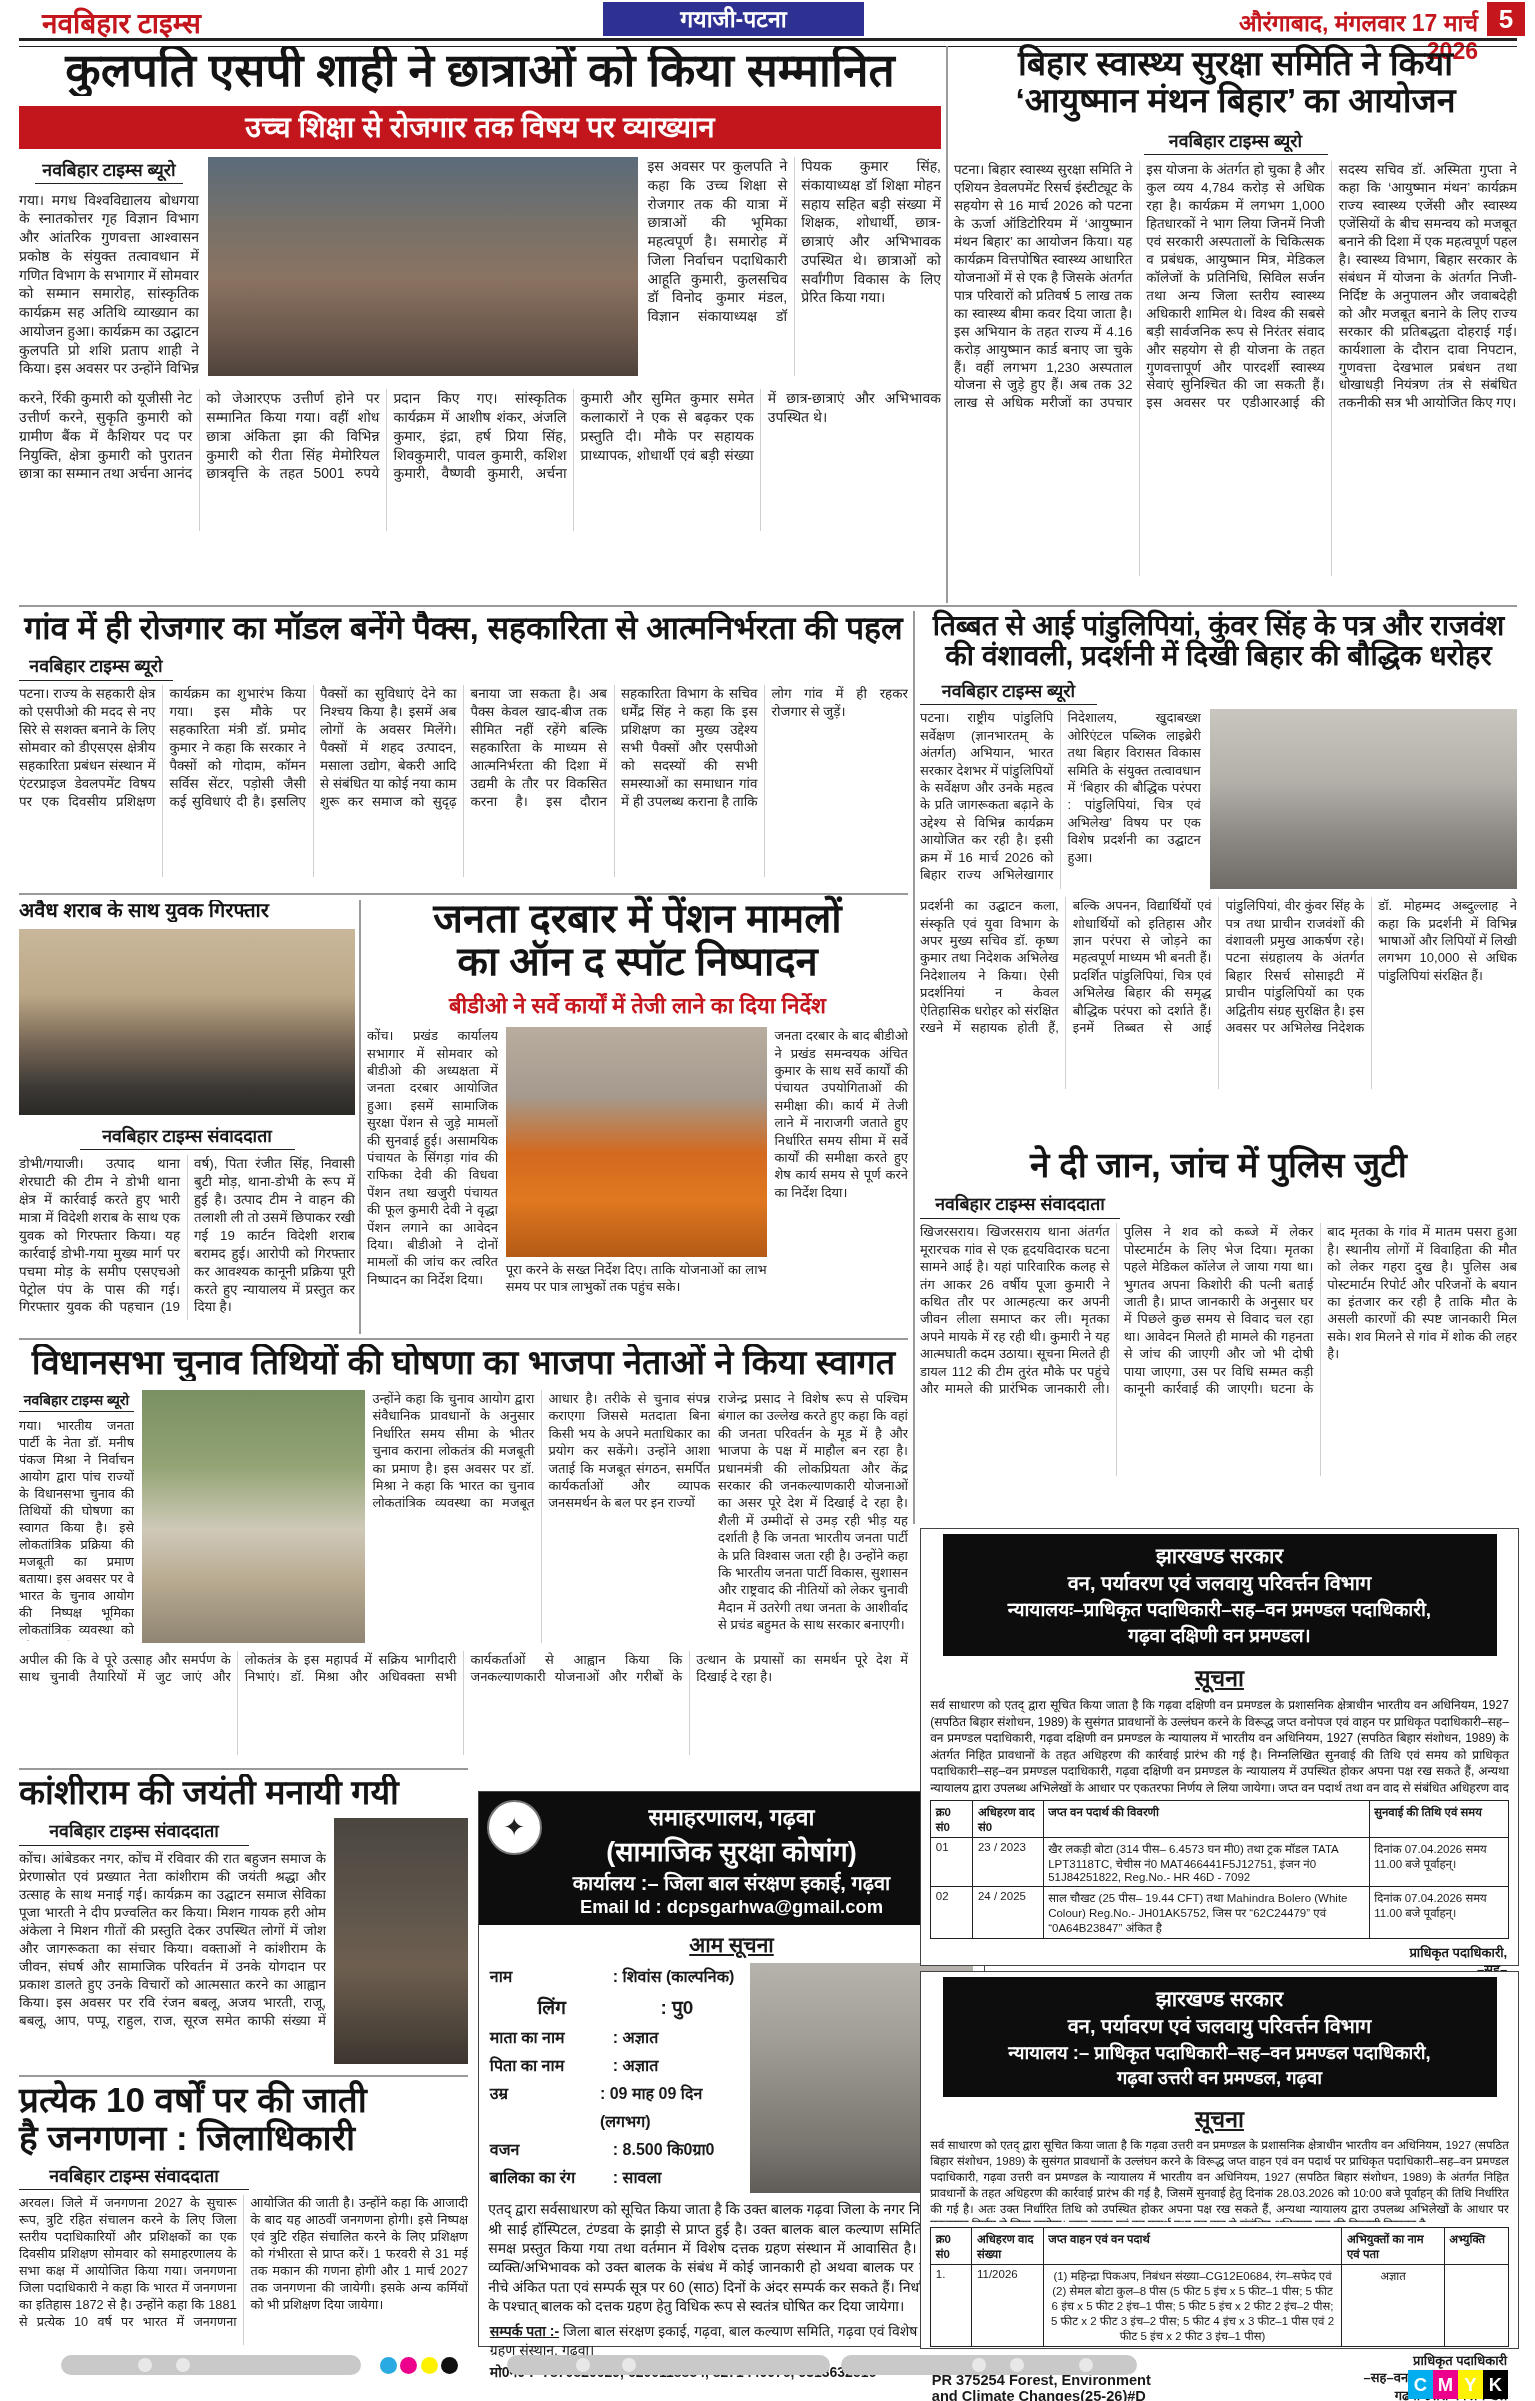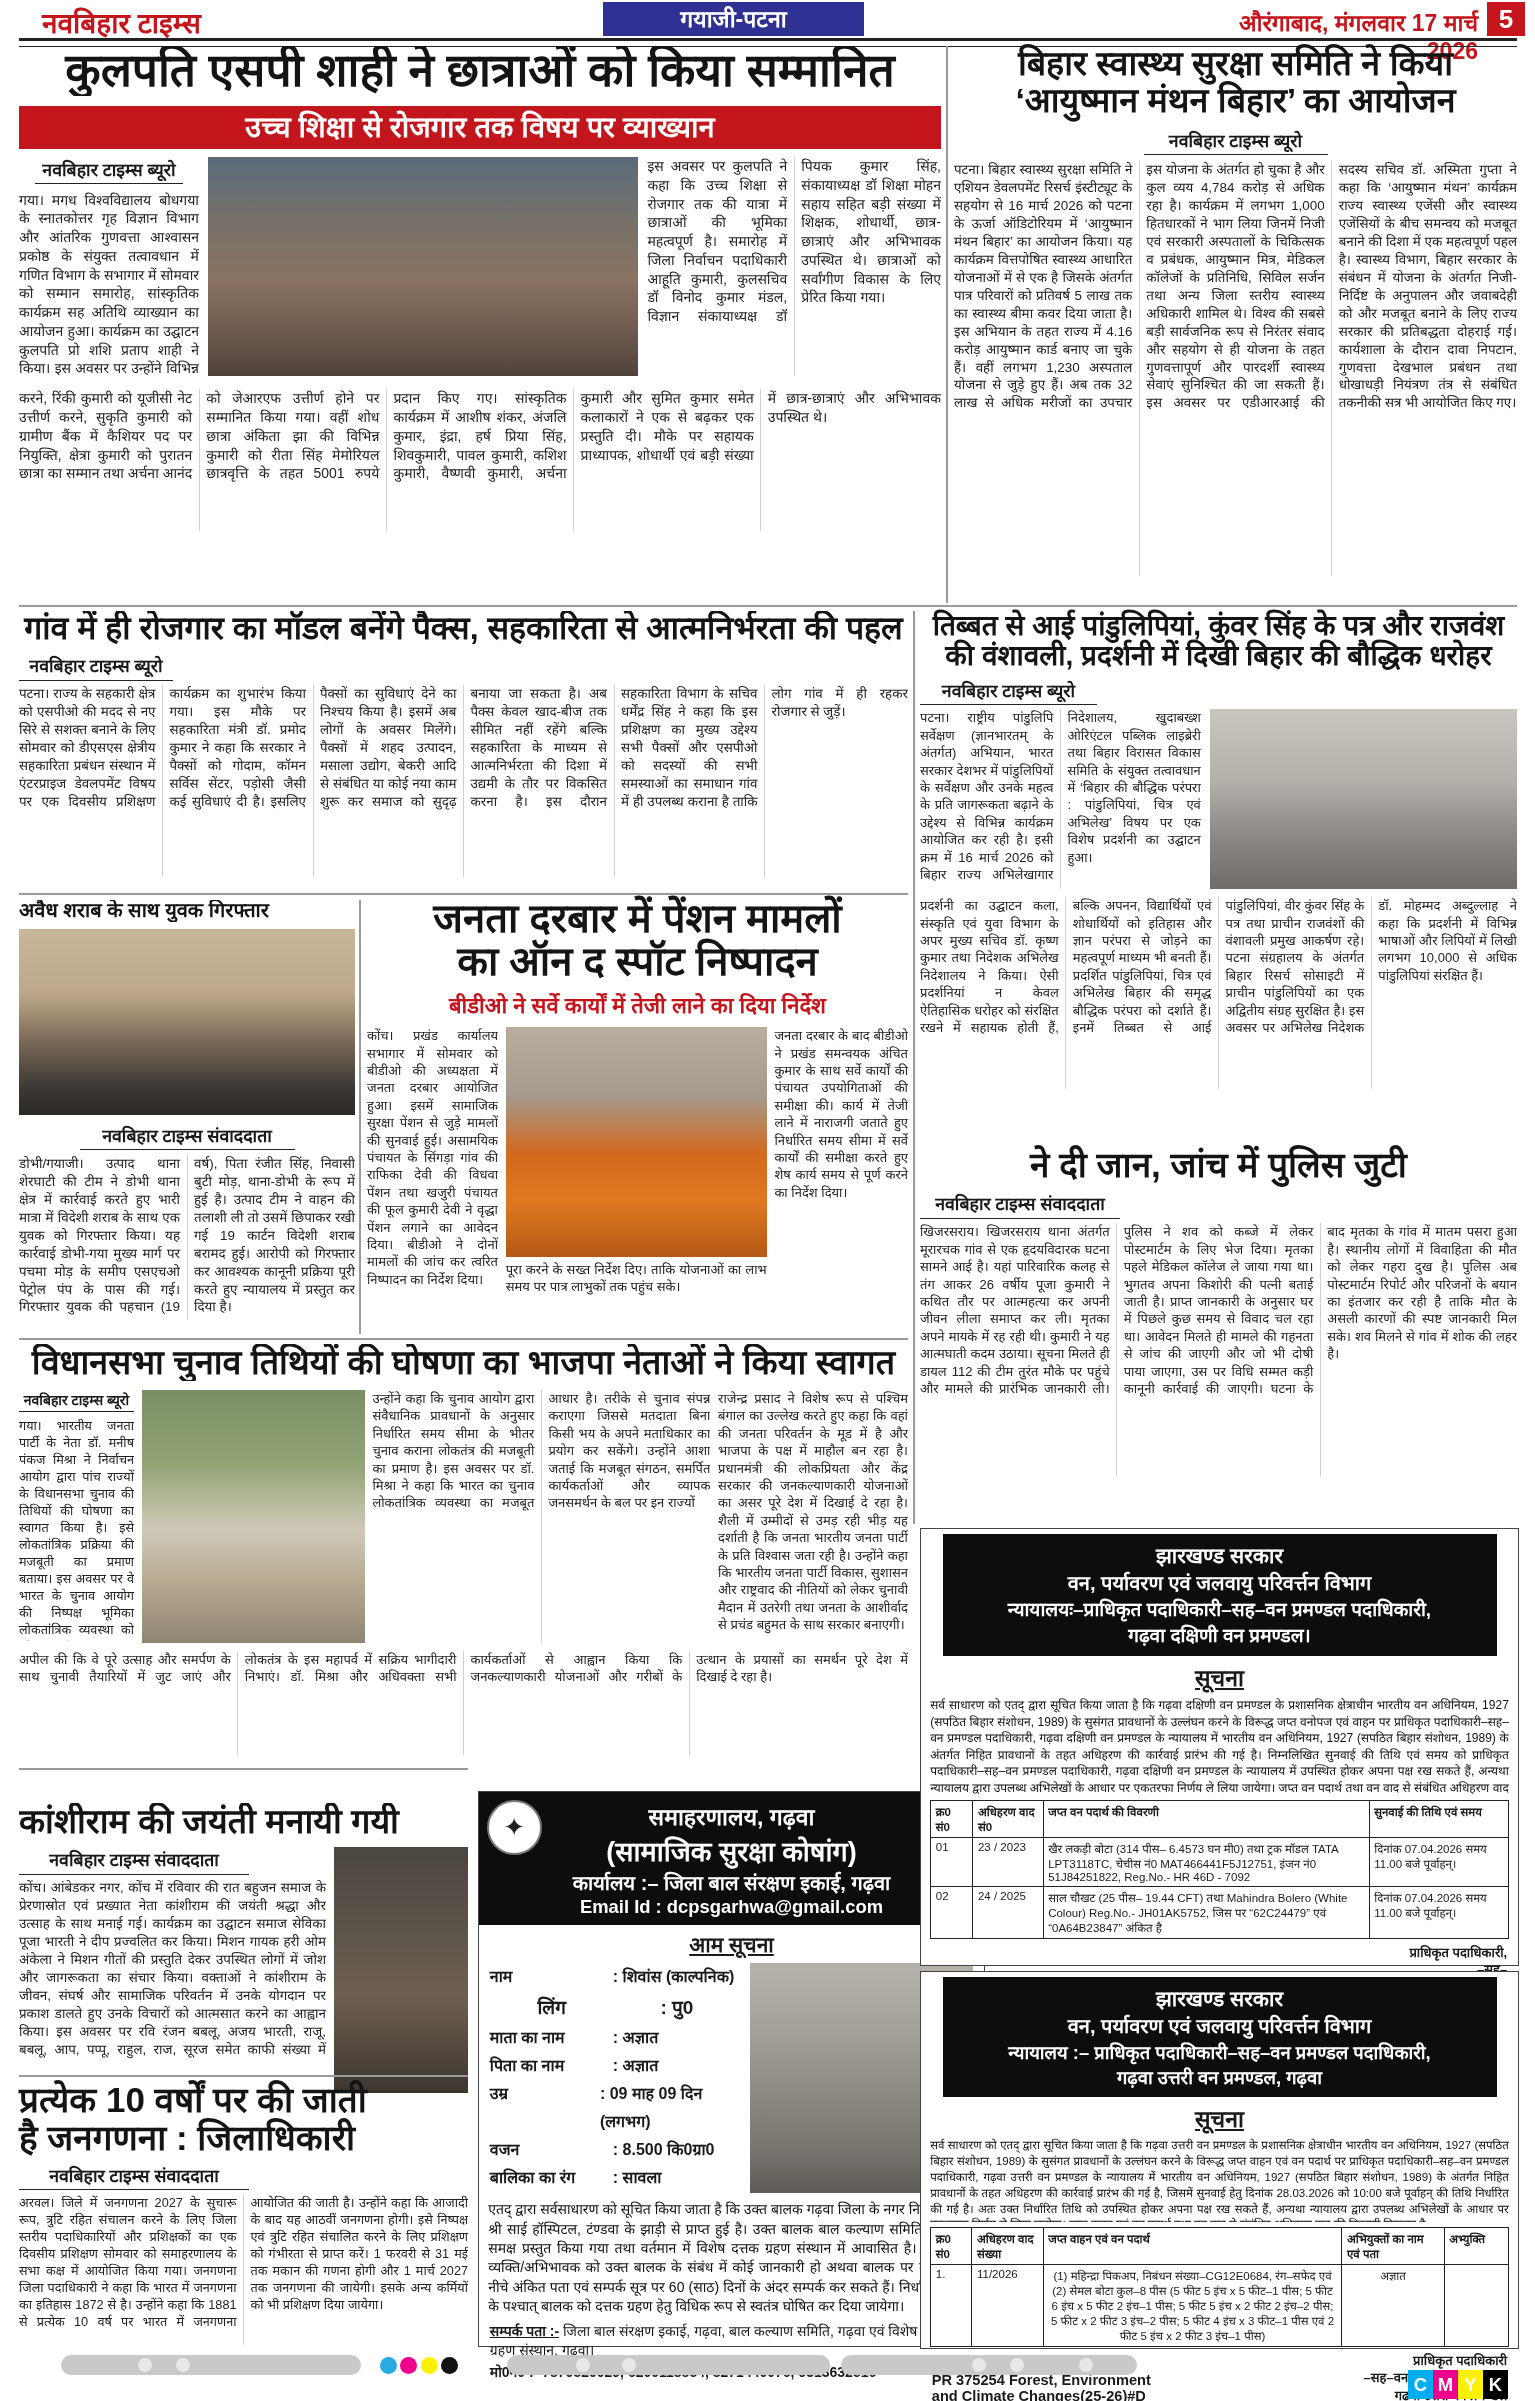--- a/index.html
+++ b/index.html
@@ -146,21 +146,21 @@
       <div class="photo" style="width:223px;flex:none;height:253px;background:
             linear-gradient(180deg,#7a8f62 0%,#93a475 30%,#cfc9b8 55%,#b9ab92 75%,#8f8572 100%);"></div>
       <div class="body-txt" style="width:338px;flex:none;height:253px;column-count:2;font-size:13px;">उन्होंने कहा कि चुनाव आयोग द्वारा संवैधानिक प्रावधानों के अनुसार निर्धारित समय सीमा के भीतर चुनाव कराना लोकतंत्र की मजबूती का प्रमाण है। इस अवसर पर डॉ. मिश्रा ने कहा कि भारत का चुनाव लोकतांत्रिक व्यवस्था का मजबूत आधार है। तरीके से चुनाव संपन्न कराएगा जिससे मतदाता बिना किसी भय के अपने मताधिकार का प्रयोग कर सकेंगे। उन्होंने आशा जताई कि मजबूत संगठन, समर्पित कार्यकर्ताओं और व्यापक जनसमर्थन के बल पर इन राज्यों</div>
       <div class="body-txt" style="flex:1;height:253px;font-size:13px;">राजेन्द्र प्रसाद ने विशेष रूप से पश्चिम बंगाल का उल्लेख करते हुए कहा कि वहां की जनता परिवर्तन के मूड में है और भाजपा के पक्ष में माहौल बन रहा है। प्रधानमंत्री की लोकप्रियता और केंद्र सरकार की जनकल्याणकारी योजनाओं का असर पूरे देश में दिखाई दे रहा है। शैली में उम्मीदों से उमड़ रही भीड़ यह दर्शाती है कि जनता भारतीय जनता पार्टी के प्रति विश्वास जता रही है। उन्होंने कहा कि भारतीय जनता पार्टी विकास, सुशासन और राष्ट्रवाद की नीतियों को लेकर चुनावी मैदान में उतरेगी तथा जनता के आशीर्वाद से प्रचंड बहुमत के साथ सरकार बनाएगी।</div>
     </div>
     <div class="body-txt" style="margin-top:7.7px;height:104px;column-count:4;font-size:13px;">अपील की कि वे पूरे उत्साह और समर्पण के साथ चुनावी तैयारियों में जुट जाएं और लोकतंत्र के इस महापर्व में सक्रिय भागीदारी निभाएं। डॉ. मिश्रा और अधिवक्ता सभी कार्यकर्ताओं से आह्वान किया कि जनकल्याणकारी योजनाओं और गरीबों के उत्थान के प्रयासों का समर्थन पूरे देश में दिखाई दे रहा है।</div>
   </div>
 
   <div class="abs hrule" style="left:19px;top:1768px;width:449px;"></div>
 
-  <div class="abs" style="left:19px;top:1774px;width:449px;height:298px;margin-top:29px;">
+  <div class="abs" style="left:19px;top:1774px;width:449px;height:298px;">
     <div class="hl" style="font-size:34px;white-space:nowrap;overflow:hidden;">कांशीराम की जयंती मनायी गयी</div>
     <div style="display:flex;gap:7.7px;margin-top:7.7px;height:246px;">
       <div style="width:307px;flex:none;">
         <div class="byline" style="width:75%;margin:0 0 4.6px 0;">नवबिहार टाइम्स संवाददाता</div>
         <div class="body-txt" style="height:215px;font-size:13.4px;column-count:1;">कोंच। आंबेडकर नगर, कोंच में रविवार की रात बहुजन समाज के प्रेरणास्रोत एवं प्रख्यात नेता कांशीराम की जयंती श्रद्धा और उत्साह के साथ मनाई गई। कार्यक्रम का उद्घाटन समाज सेविका पूजा भारती ने दीप प्रज्वलित कर किया। मिशन गायक हरी ओम अंकेला ने मिशन गीतों की प्रस्तुति देकर उपस्थित लोगों में जोश और जागरूकता का संचार किया। वक्ताओं ने कांशीराम के जीवन, संघर्ष और सामाजिक परिवर्तन में उनके योगदान पर प्रकाश डालते हुए उनके विचारों को आत्मसात करने का आह्वान किया। इस अवसर पर रवि रंजन बबलू, अजय भारती, राजू, बबलू, आप, पप्पू, राहुल, राज, सूरज समेत काफी संख्या में स्थानीय लोग उपस्थित थे। समारोह का समापन सामूहिक संकल्प के साथ किया गया।</div>
       </div>
       <div class="photo" style="flex:1;height:246px;background:
             linear-gradient(180deg,#4a4640 0%,#5d554b 35%,#6e5f50 60%,#3d362f 100%);"></div>
     </div>
   </div>

